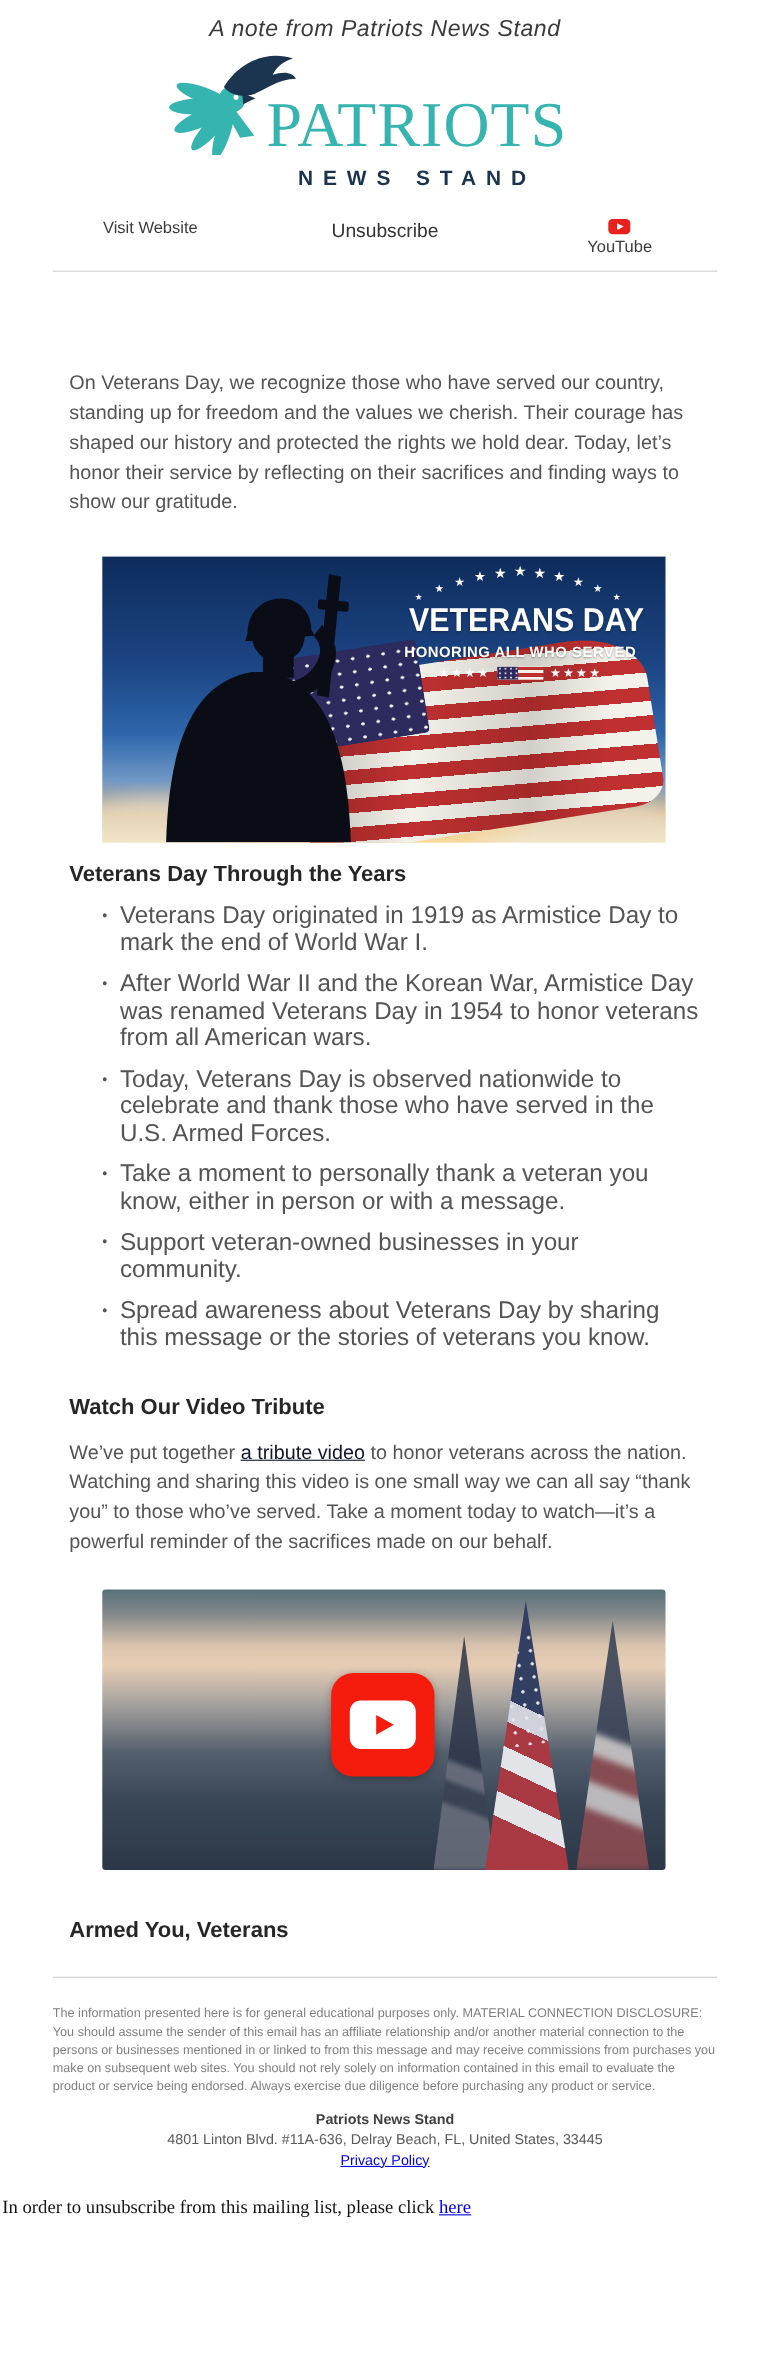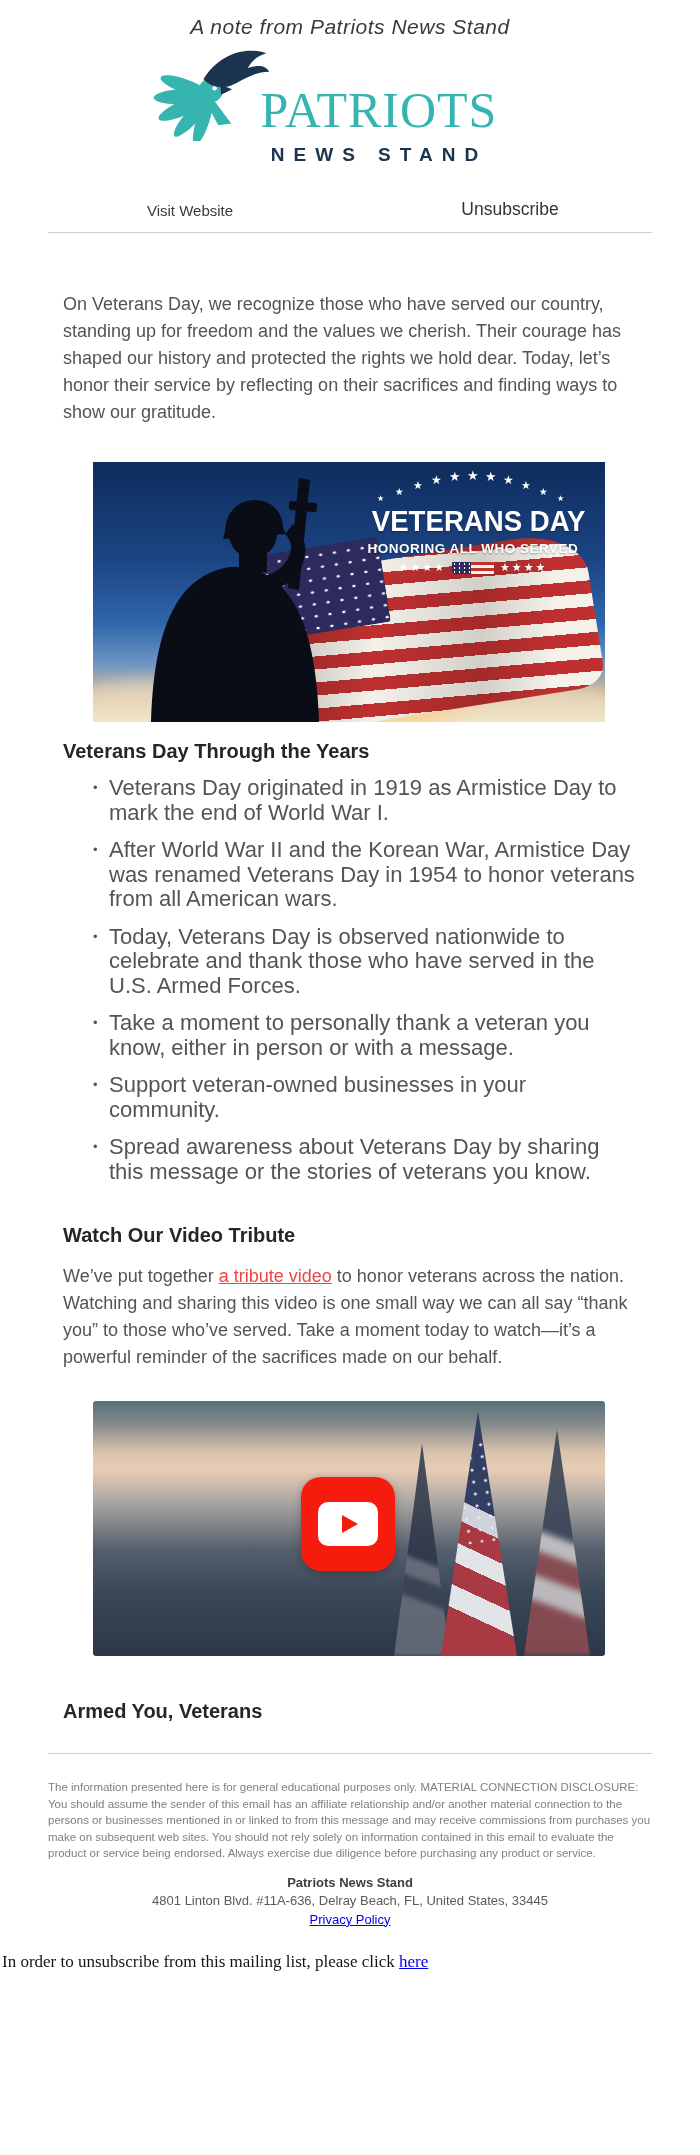--- a/index.html
+++ b/index.html
@@ -4,42 +4,42 @@
 <style>
   html,body{margin:0;padding:0;background:#ffffff;}
   body{width:700px;font-family:"Liberation Sans","DejaVu Sans",sans-serif;color:#545454;}
   .email{width:700px;background:#fff;overflow:hidden;}
 
   
   .note{padding-top:15px;text-align:center;font-style:italic;font-size:21px;color:#3a3a3a;letter-spacing:.5px;}
   .logo{position:relative;height:150px;margin-top:4px;}
   .eagle{position:absolute;left:150px;top:0;width:120px;height:98px;}
   .brand{position:absolute;left:0;right:0;top:42px;text-align:center;padding-left:58px;}
-  .brand-name{font-family:"Liberation Serif","DejaVu Serif",serif;font-size:50px;line-height:1;color:#35b4b0;letter-spacing:1px;}
+  .brand-name{font-family:"Liberation Serif","DejaVu Serif",serif;font-size:58px;line-height:1;color:#35b4b0;letter-spacing:1px;}
   .brand-sub{margin-top:9px;font-size:19px;font-weight:bold;color:#1b3450;letter-spacing:9px;}
-  .nav{display:flex;margin:6px 30px 0;align-items:flex-end;}
+  .nav{display:flex;margin:6px 30px 0;}
   .nav-col{flex:1;text-align:center;}
   .nav a{text-decoration:none;color:#3b3b3b;cursor:pointer;}
   .nav-label{font-size:15px;color:#3b3b3b;display:inline-block;}
   .nav-label.big{font-size:17.5px;color:#333;}
   .yt-icon{display:block;margin:0 auto 3px;width:20px;height:14px;background:#e8211d;border-radius:4px;position:relative;}
   .yt-icon::after{content:"";position:absolute;left:8px;top:4px;border-left:6px solid #fff;border-top:3px solid transparent;border-bottom:3px solid transparent;}
   .divider{border:none;border-top:1px solid #cfcfcf;margin:12px 48px 0;}
 
   
   .content{padding:0 63px;}
   .body-text{font-size:18px;line-height:27px;color:#545454;margin:0;}
-  .intro{margin-top:58px;}
+  .intro{margin-top:88px;}
   h2{font-size:20px;font-weight:bold;color:#262626;margin:0;}
   .h-first{margin-top:18px;}
   .h-gap{margin-top:40px;}
   ul{margin:13px 0 0;padding-left:30px;list-style:none;}
   li{position:relative;font-size:22px;line-height:24.5px;color:#545454;margin-bottom:13px;padding-left:16px;}
   li::before{content:"•";position:absolute;left:0;top:0;font-size:13px;color:#555;}
-  .inline-link{color:#ef4444;text-decoration:underline;cursor:pointer;}
+  .inline-link{color:#0f172a;text-decoration:underline;cursor:pointer;}
 
   
   .hero{position:relative;margin:36px 0 0 30px;width:512px;height:260px;overflow:hidden;
     background:linear-gradient(180deg,#0e2c5c 0%,#1c4584 38%,#2e66ab 62%,#6f97c6 78%,#d8b98a 90%,#f4e0b0 100%);}
   .hero-glow{position:absolute;left:18%;bottom:-30px;width:300px;height:120px;background:radial-gradient(ellipse at center,rgba(255,224,150,.95),rgba(255,200,120,.35) 55%,transparent 75%);}
   .cloud{position:absolute;background:rgba(240,235,225,.5);border-radius:50%;filter:blur(7px);}
   .flag-stripes{position:absolute;left:168px;top:92px;width:335px;height:158px;
     background:repeating-linear-gradient(184deg,#bf3030 0 13px,#f4f1ea 13px 26px);
     transform:rotate(-9deg);border-radius:8px 70px 28px 46px/10px 44px 22px 34px;}
   .flag-shade{position:absolute;inset:0;border-radius:inherit;
@@ -120,20 +120,26 @@
     </svg>
     <div class="brand">
       <div class="brand-name">PATRIOTS</div>
       <div class="brand-sub">NEWS STAND</div>
     </div>
   </div>
 
   <div class="nav">
     <div class="nav-col"><a><span class="nav-label">Visit Website</span></a></div>
     <div class="nav-col"><a><span class="nav-label big">Unsubscribe</span></a></div>
+    <div class="nav-col">
+      <a>
+        <span class="yt-icon"></span>
+        <span class="nav-label">YouTube</span>
+      </a>
+    </div>
   </div>
 
   <hr class="divider">
 
   <div class="content">
 
     <p class="body-text intro">On Veterans Day, we recognize those who have served our country, standing up for freedom and the values we cherish. Their courage has shaped our history and protected the rights we hold dear. Today, let’s honor their service by reflecting on their sacrifices and finding ways to show our gratitude.</p>
 
     <div class="hero">
       <span class="cloud" style="left:-30px;bottom:-18px;width:160px;height:60px;"></span>

